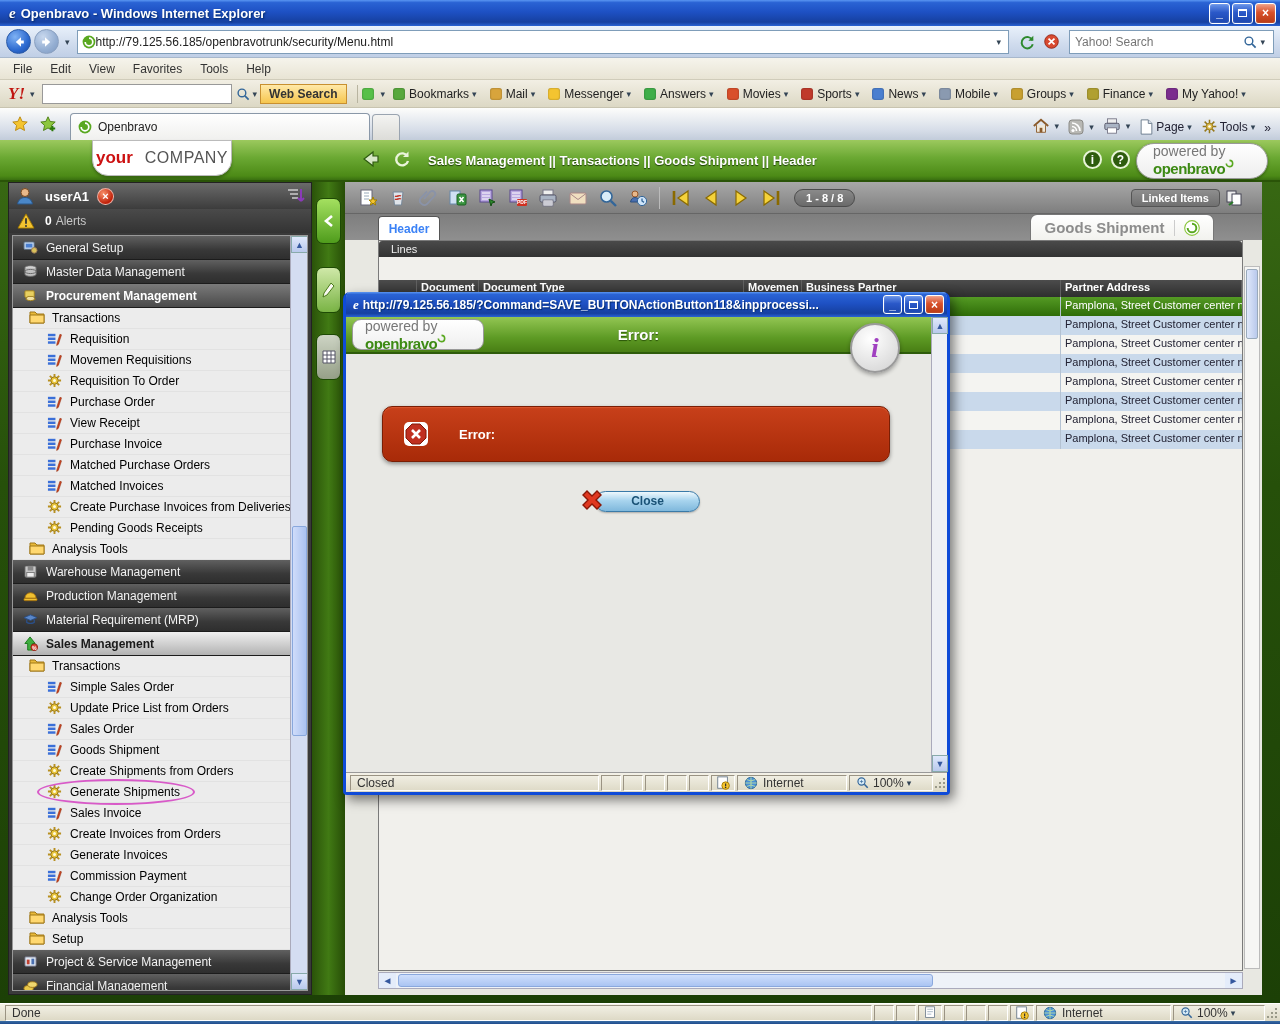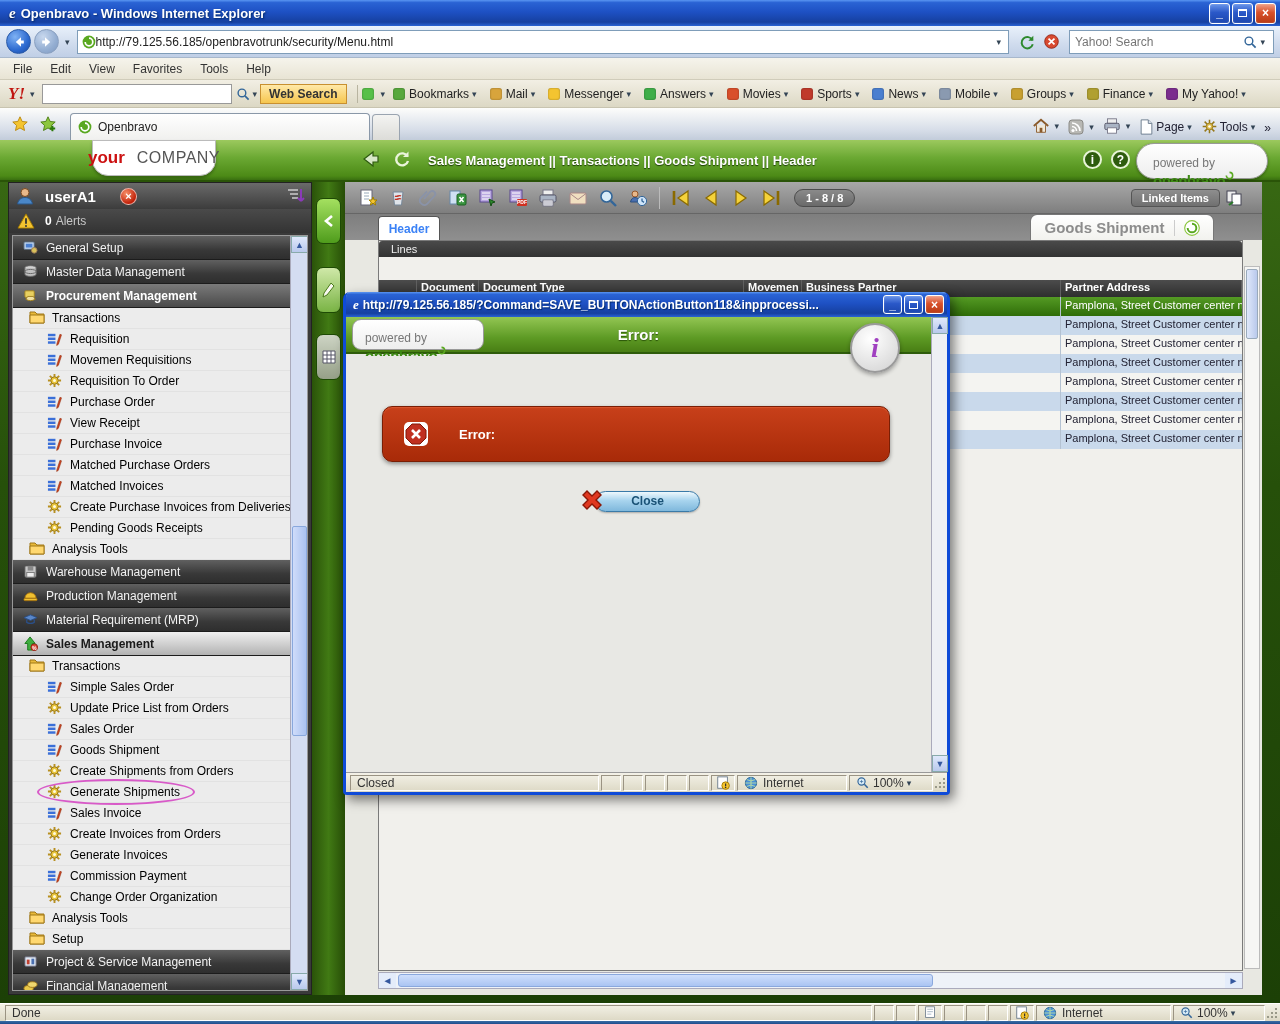--- a/index.html
+++ b/index.html
@@ -53,39 +53,39 @@
   .tabstub { width:28px; height:26px; background:linear-gradient(180deg,#f4f4f2,#dcdcd8); border:1px solid #9aa4b0; border-bottom:none; border-radius:4px 4px 0 0; margin-left:2px; }
   .trspace { flex:1; }
   .trbtn { display:flex; align-items:center; margin:0 3px 5px 3px; color:#223; }
   .trbtn svg { margin-right:2px; }
 
   
   .app { position:absolute; left:0; top:140px; width:1280px; height:863px;
     background:linear-gradient(180deg,#3a6b14,#26500a 40%,#1c4006); }
   .appheader { position:absolute; left:0; top:0; width:100%; height:42px;
     background:linear-gradient(180deg,#9cc95e,#6aa832 45%,#4c8a16 90%,#3a7010); border-bottom:2px solid #2a5408; display:flex; align-items:center; }
-  .yc-pill { position:absolute; left:92px; top:0px; width:124px; height:36px; background:#fff; border:1px solid #bbb;
+  .yc-pill { position:absolute; left:92px; top:0px; width:140px; height:36px; background:#fff; border:1px solid #bbb;
     border-radius:0 0 16px 16px; display:flex; align-items:center; justify-content:center; box-shadow:0 2px 3px #0004;gap:12px; }
   .yc-your { color:#cc1111; font-weight:bold; font-size:17px; }
   .yc-comp { color:#555; font-size:16px; letter-spacing:.5px; }
   .hdr-ico { margin-left:10px; }
   .breadcrumb { color:#fff; font-weight:bold; font-size:13px; margin-left:16px; text-shadow:0 1px 1px #1a3a05; }
   .hdr-right { position:absolute; right:150px; top:10px; display:flex; }
   .circ-ico { width:19px; height:19px; border-radius:50%; background:#2e5c0e; border:2px solid #e8f4d8;
     color:#fff; font-weight:bold; font-size:12px; display:flex; align-items:center; justify-content:center; margin-left:9px; }
   .pow-pill { position:absolute; right:12px; top:3px; width:132px; height:36px; background:linear-gradient(180deg,#fff,#eee);
     border:1px solid #999; border-radius:18px; padding:3px 0 0 16px; box-shadow:0 1px 3px #0005; }
-  .pow-by { font-size:12px; color:#777; line-height:8px;margin-top:12px; }
+  .pow-by { font-size:14px; color:#777; line-height:8px; }
   .pow-brand { font-weight:bold; font-size:15px; color:#3d8a14; letter-spacing:-0.5px; line-height:16px; }
   .pow-brand .sw { display:inline-block; vertical-align:super; }
 
   
   .sidebar { position:absolute; left:8px; top:42px; width:304px; height:813px; background:#3a3a3a; border:1px solid #222; }
   .userbar { height:26px; display:flex; align-items:center; padding:0 6px; background:linear-gradient(180deg,#6a6a6a,#3c3c3c); }
-  .userbar .uname { color:#fff; font-weight:bold; font-size:15px; margin:0 24px 0 10px; }
+  .userbar .uname { color:#fff; font-weight:bold; font-size:13px; margin:0 8px 0 10px; }
   .badge-x { width:17px; height:17px; border-radius:50%; background:radial-gradient(circle at 35% 30%,#f8906a,#c02008 70%);
     border:1px solid #fff9; color:#fff; font-weight:bold; font-size:11px; display:flex; align-items:center; justify-content:center; }
   .userbar .sp { flex:1; }
   .alertbar { height:24px; display:flex; align-items:center; padding:0 8px; background:linear-gradient(180deg,#4a4a4a,#333); }
   .alertbar .cnt { color:#fff; font-weight:bold; margin:0 4px 0 10px; }
   .alertbar .lbl { color:#c8c8c8; }
   .menupanel { position:absolute; left:3px; right:3px; top:52px; bottom:3px; background:#ececec; border:1px solid #999; overflow:hidden; }
   .menulist { position:absolute; left:0; top:0; right:17px; bottom:0; }
   .mi { display:flex; align-items:center; height:21px; padding-left:34px; color:#000000; white-space:nowrap; overflow:visible; position:relative; border-bottom:1px solid #e2e2e2; }
   .mi .mic { width:16px; height:16px; margin-right:7px; flex:none; }

